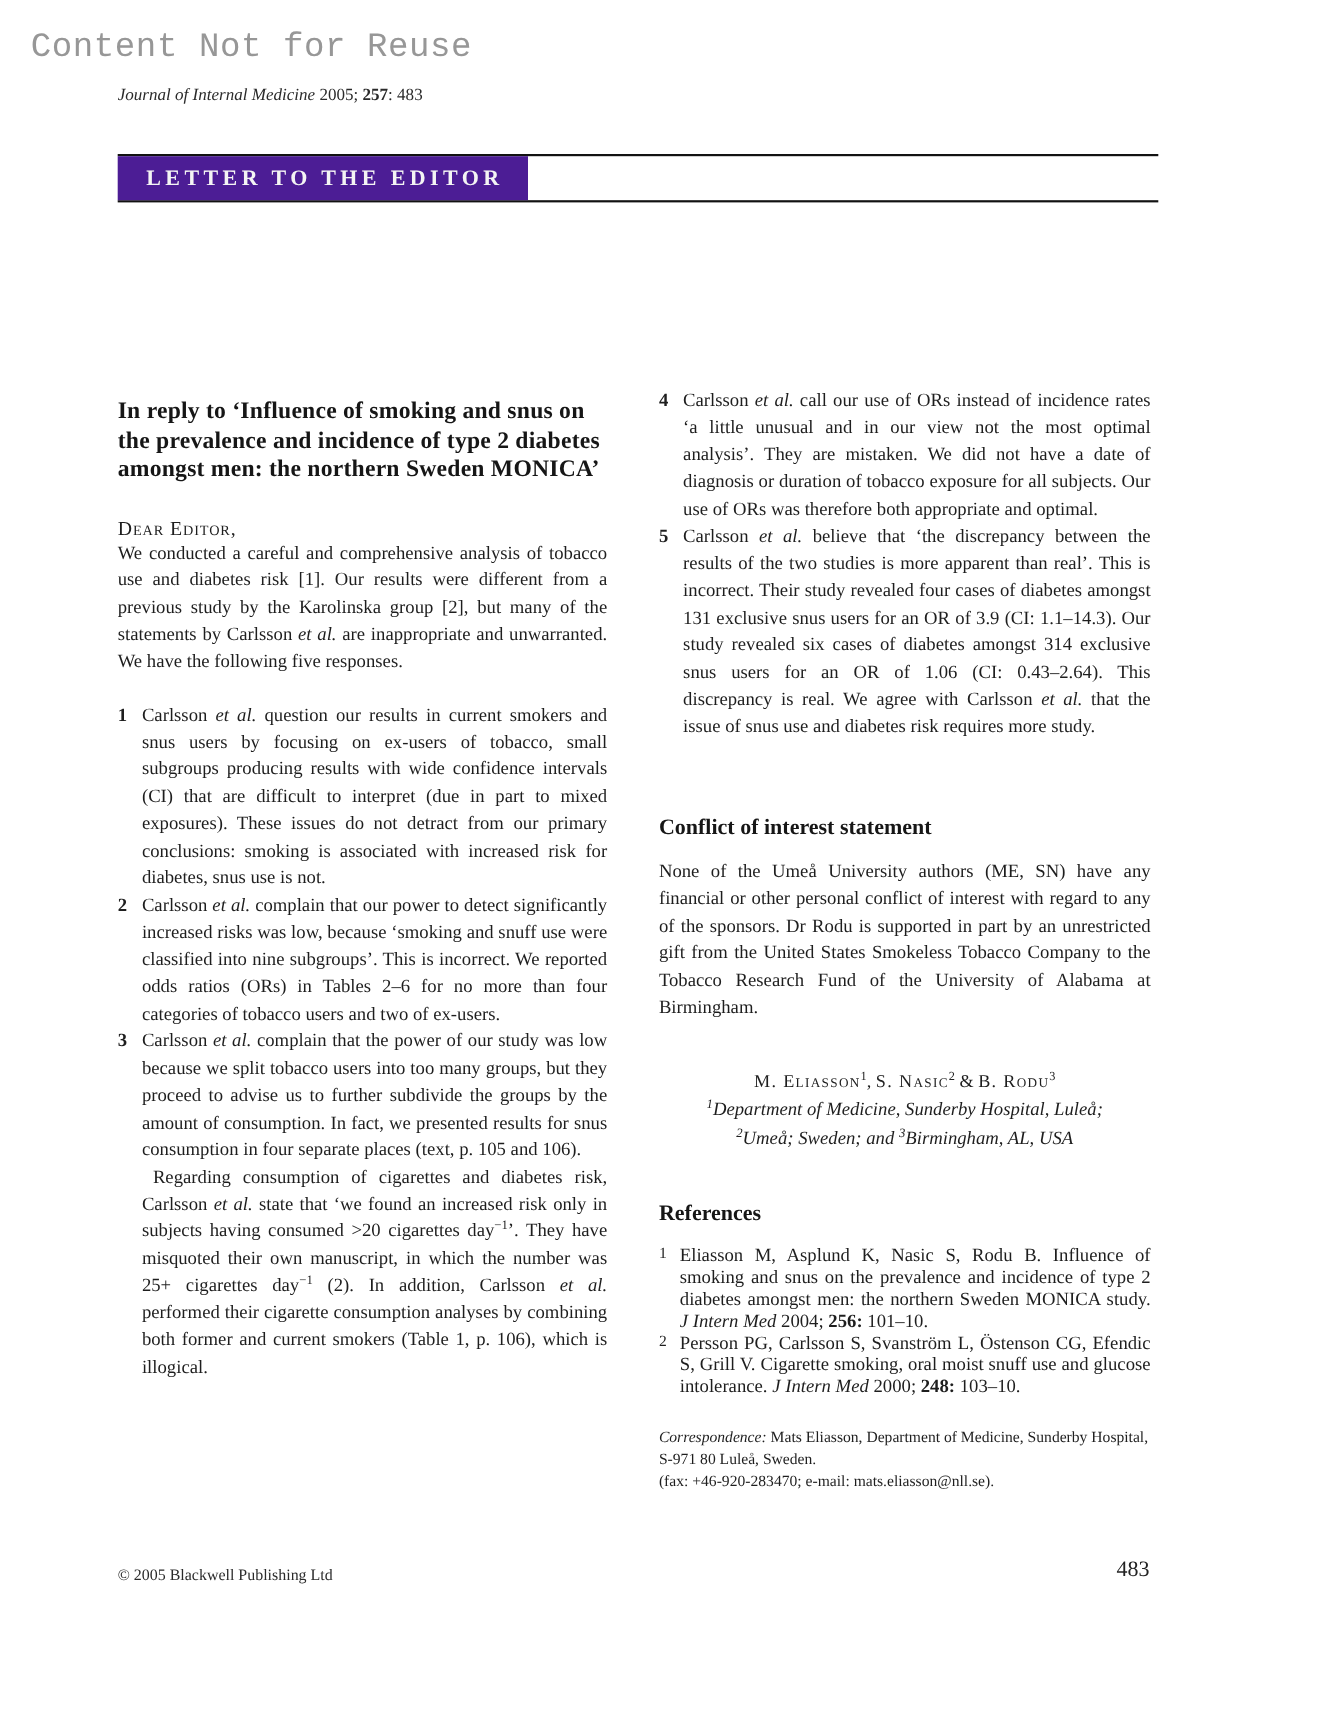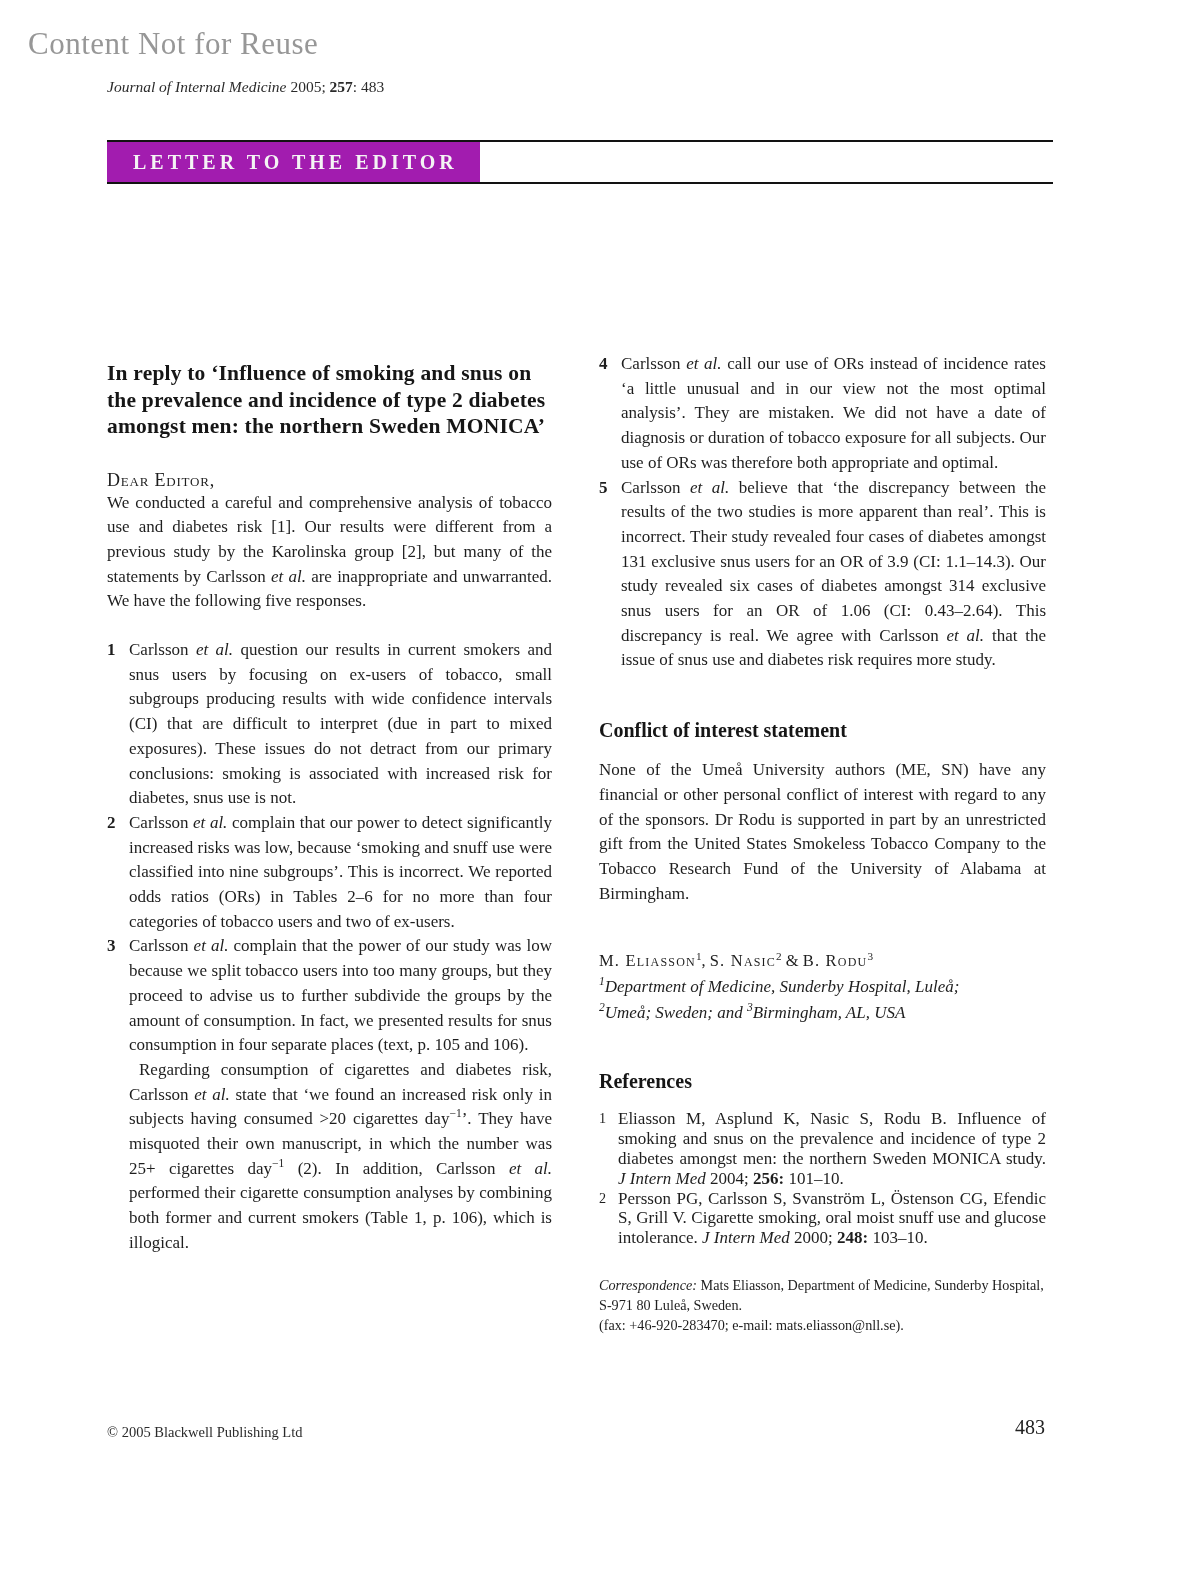--- a/index.html
+++ b/index.html
@@ -11,36 +11,36 @@
     position: relative;
     overflow: hidden;
   }
   .it { font-style: italic; }
   .bd { font-weight: 700; }
   .sc { font-variant: small-caps; letter-spacing: 1.2px; }
   sup { font-size: 0.68em; line-height: 0; }
 
   .watermark {
     position: absolute; left: 28px; top: 26px;
-    font-family: Liberation Serif, serif;
+    font-family: Liberation Mono, monospace;
     font-size: 31px; color: #979797; letter-spacing: 0.5px;
   }
   .journal-line {
     position: absolute; left: 107px; top: 78px;
     font-size: 15.5px; color: #2a2a2a;
   }
   .banner {
     position: absolute; left: 107px; top: 140px;
     width: 946px; height: 44px;
     border-top: 2px solid #121212; border-bottom: 2px solid #121212;
     box-sizing: border-box; background: #ffffff;
   }
   .banner-black {
     position: absolute; left: 0; top: 0; bottom: 0; width: 373px;
-    background: #a21caf; color: #f4f4f4;
+    background: #4c1d95; color: #f4f4f4;
     display: flex; align-items: center;
     padding-left: 26px; box-sizing: border-box;
     font-size: 20px; font-weight: 700; letter-spacing: 4px;
   }
   .col { position: absolute; }
   .col-left  { left: 107px; top: 360px; width: 445px; }
   .col-right { left: 599px; top: 352px; width: 447px; }
 
   .title {
     margin: 0 0 30px 0;
@@ -59,25 +59,25 @@
 
   .resp { display: flex; }
   .resp-num { flex: 0 0 22px; font-weight: 700; font-size: 17px; line-height: 24.7px; }
   .resp-body { flex: 1; min-width: 0; }
   .para-indent { text-indent: 10px; }
 
   .section-heading {
     margin: 0 0 16px 0;
     font-size: 20px; font-weight: 700; color: #161616;
   }
-  .conflict-section { margin-top: 46px; }
+  .conflict-section { margin-top: 68px; }
   .conflict-body { }
 
   .authors-block {
-    margin-top: 42px; text-align: left;
+    margin-top: 42px; text-align: center;
     font-size: 17px; line-height: 26px;
   }
   .author-names { font-size: 16.5px; }
   .affiliation { font-size: 17px; }
 
   .references-section { margin-top: 44px; }
   .ref { display: flex; font-size: 14.2px; line-height: 19.8px; }
   .ref-num { flex: 0 0 19px; }
   .ref-text { flex: 1; min-width: 0; text-align: justify; margin: 0; font-size: 17px; line-height: 19.8px; }
 

